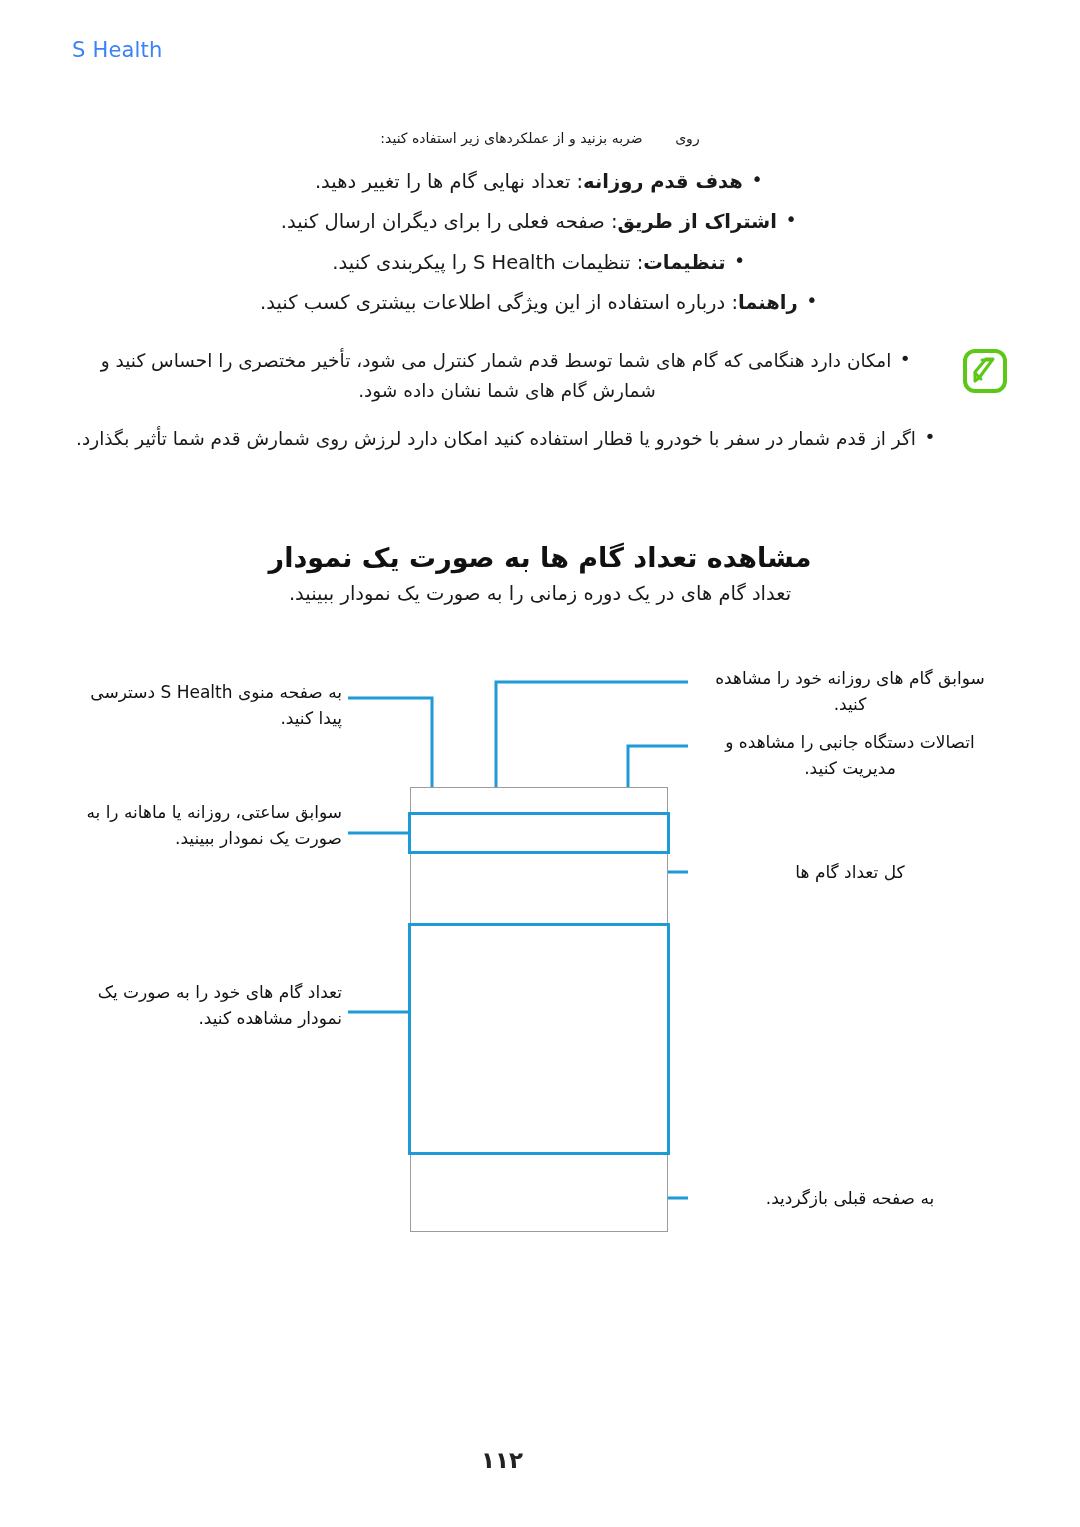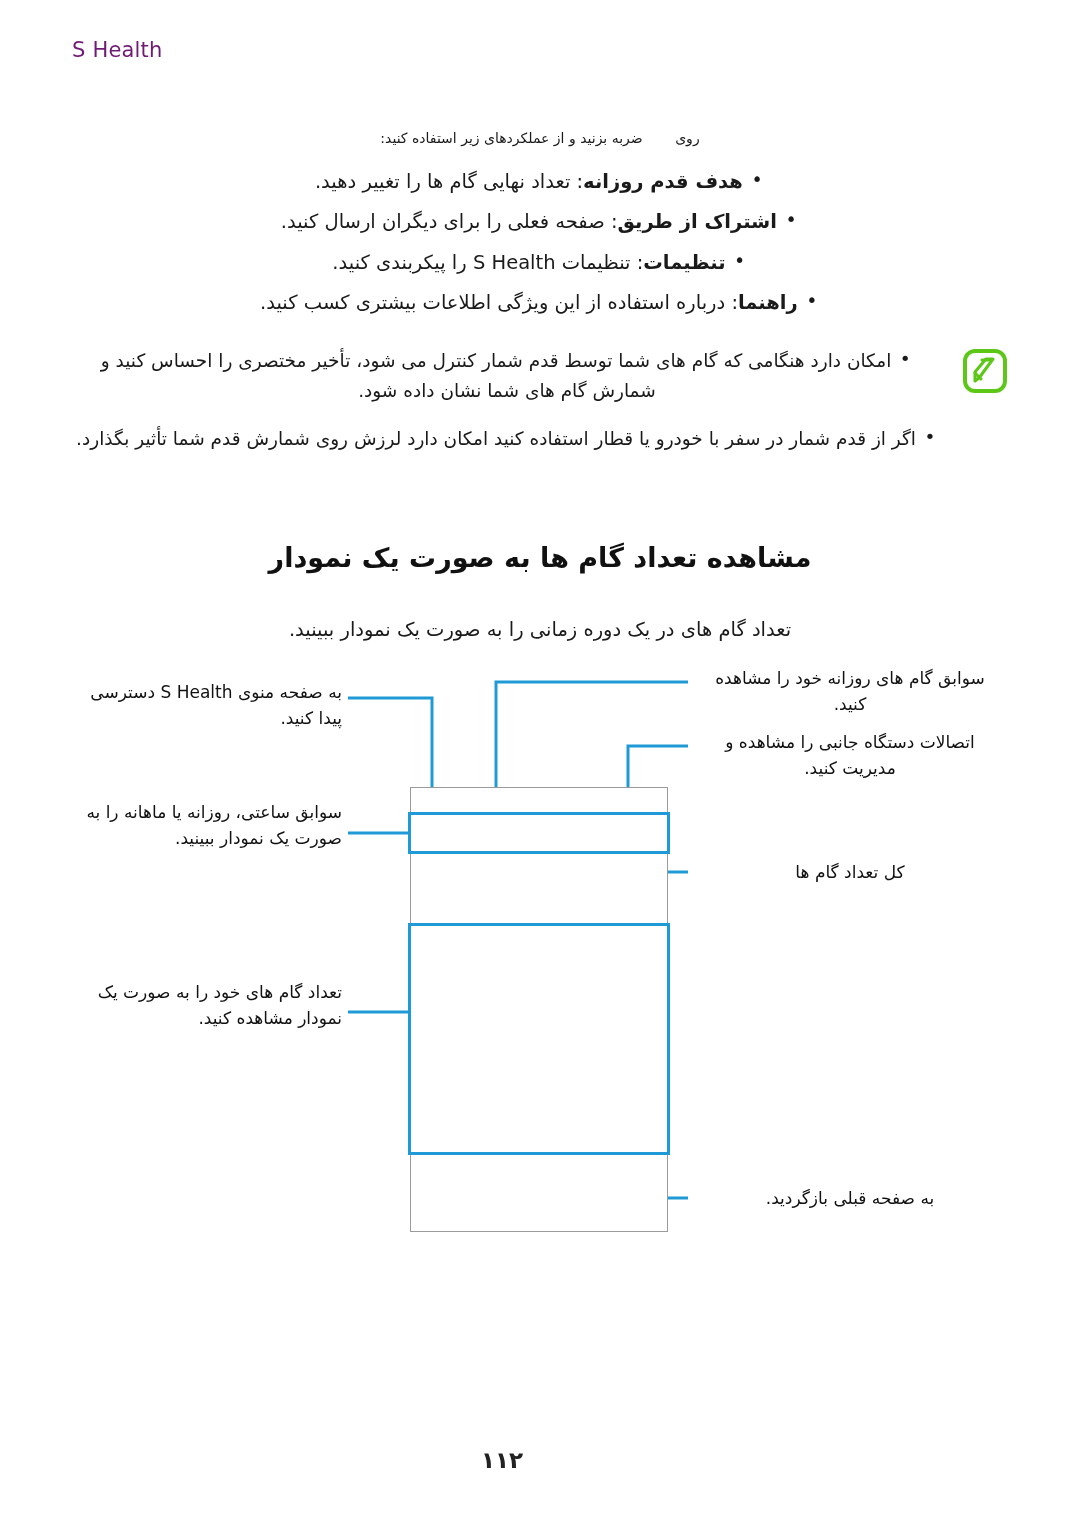--- a/index.html
+++ b/index.html
@@ -18,21 +18,21 @@
 
   
   .page-header {
     position: absolute;
     top: 38px;
     right: 72px;
     left: 72px;
     text-align: left;
     direction: ltr;
     font-size: 21px;
-    color: #701a75;
+    color: #3b82f6;
     letter-spacing: .2px;
   }
 
   
   .content {
     position: absolute;
     top: 128px;
     right: 72px;
     left: 72px;
     direction: rtl;
@@ -117,21 +117,20 @@
   }
   .section-intro {
     position: absolute;
     top: 578px;
     right: 72px;
     left: 72px;
     text-align: center;
     direction: rtl;
     font-size: 19.5px;
     line-height: 1.65;
-    margin-top: 36px;
   }
 
   
   .figure {
     position: absolute;
     top: 660px;
     left: 0;
     width: 926px;
     height: 600px;
   }

